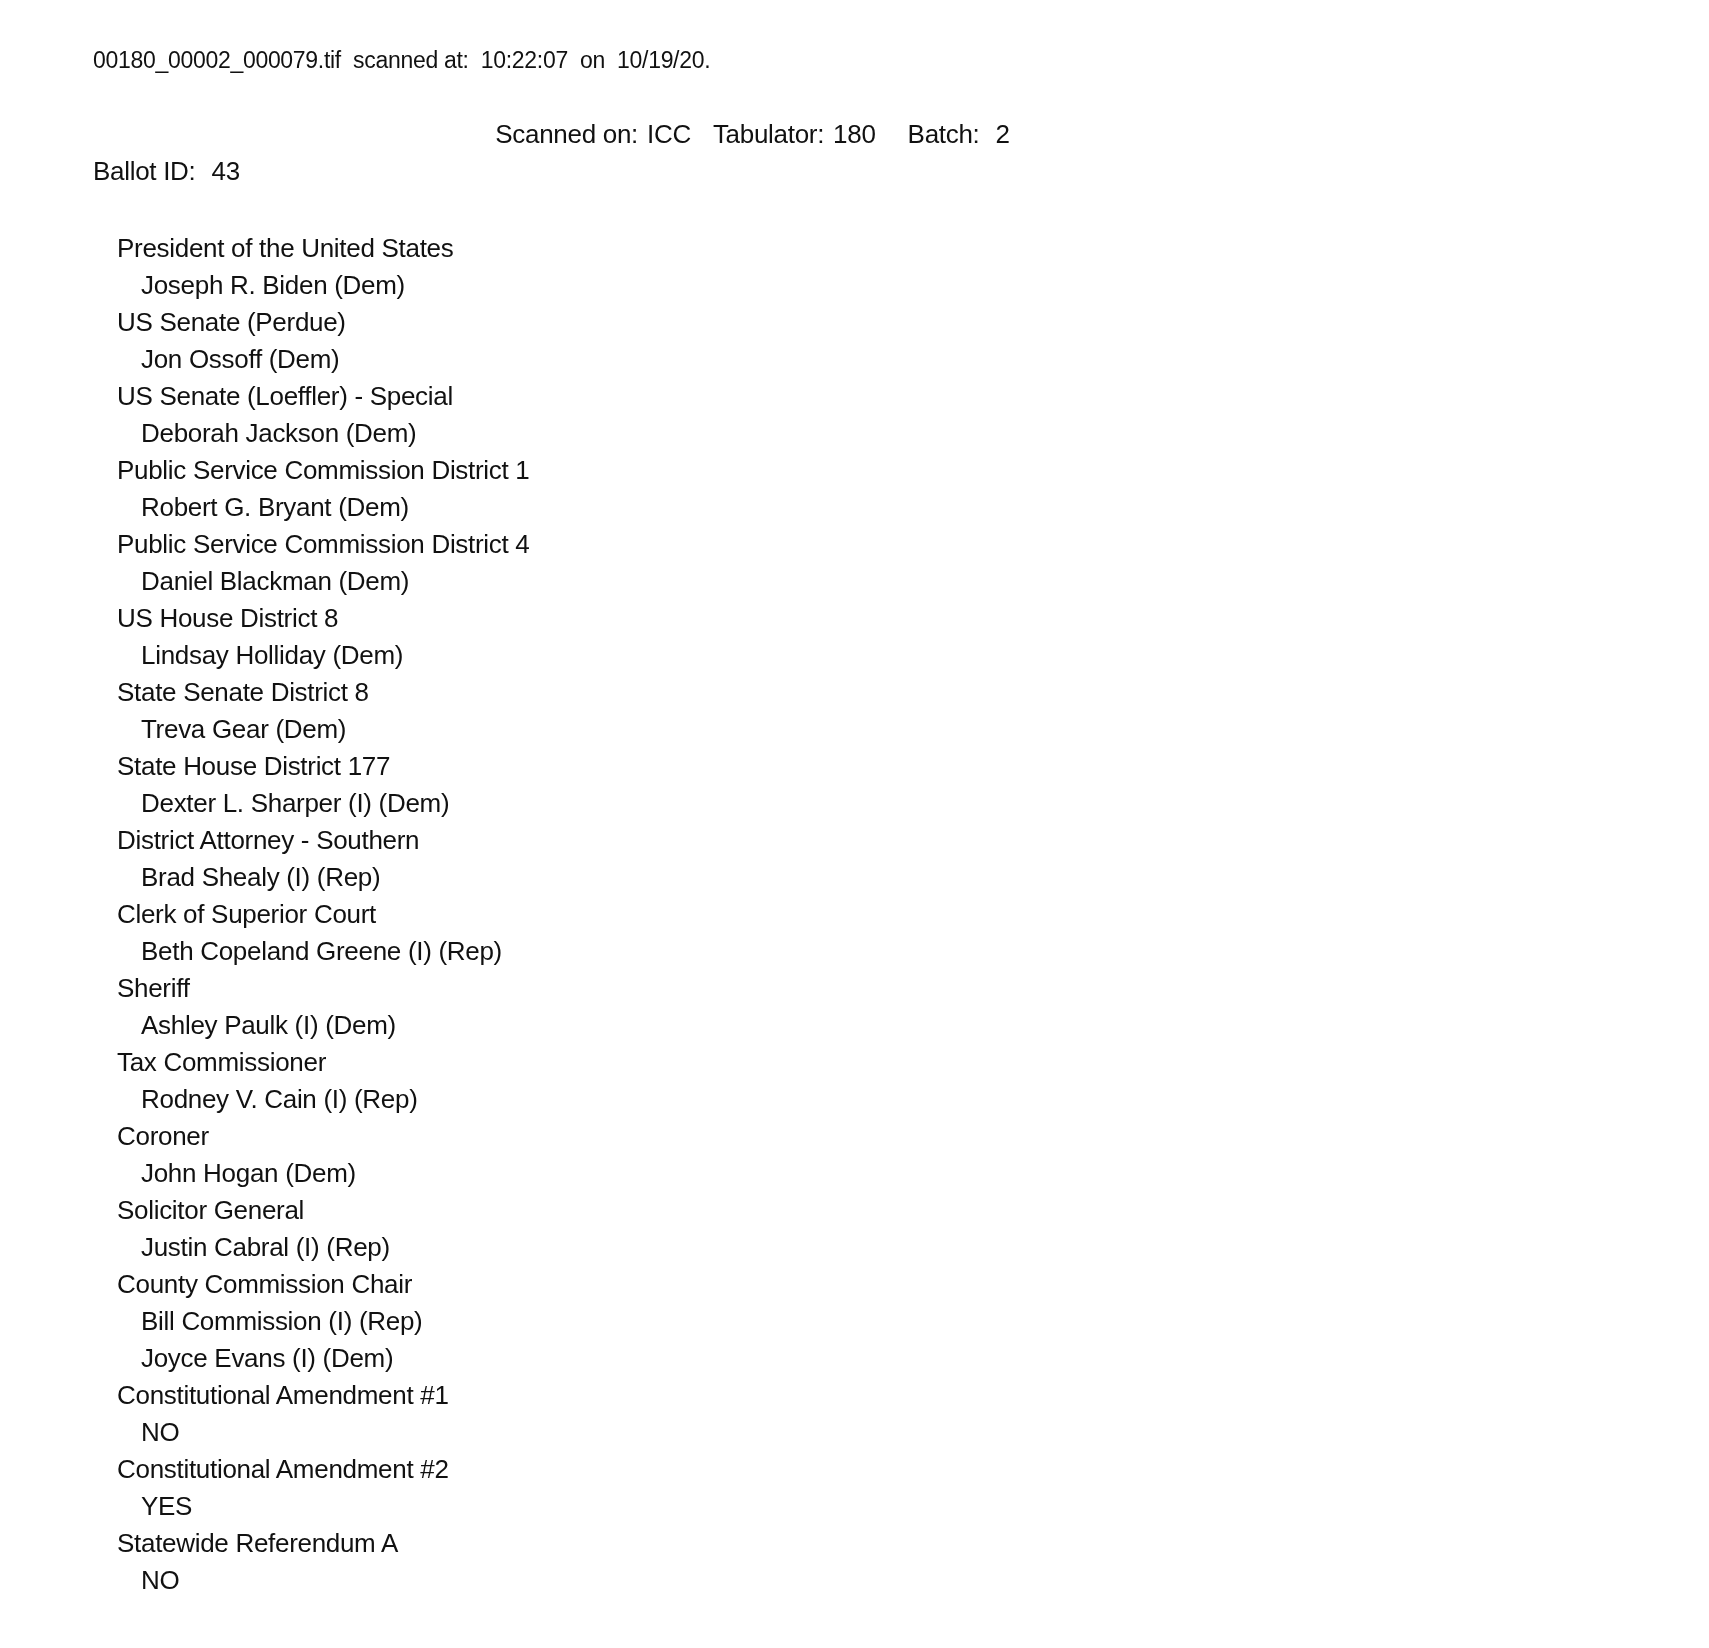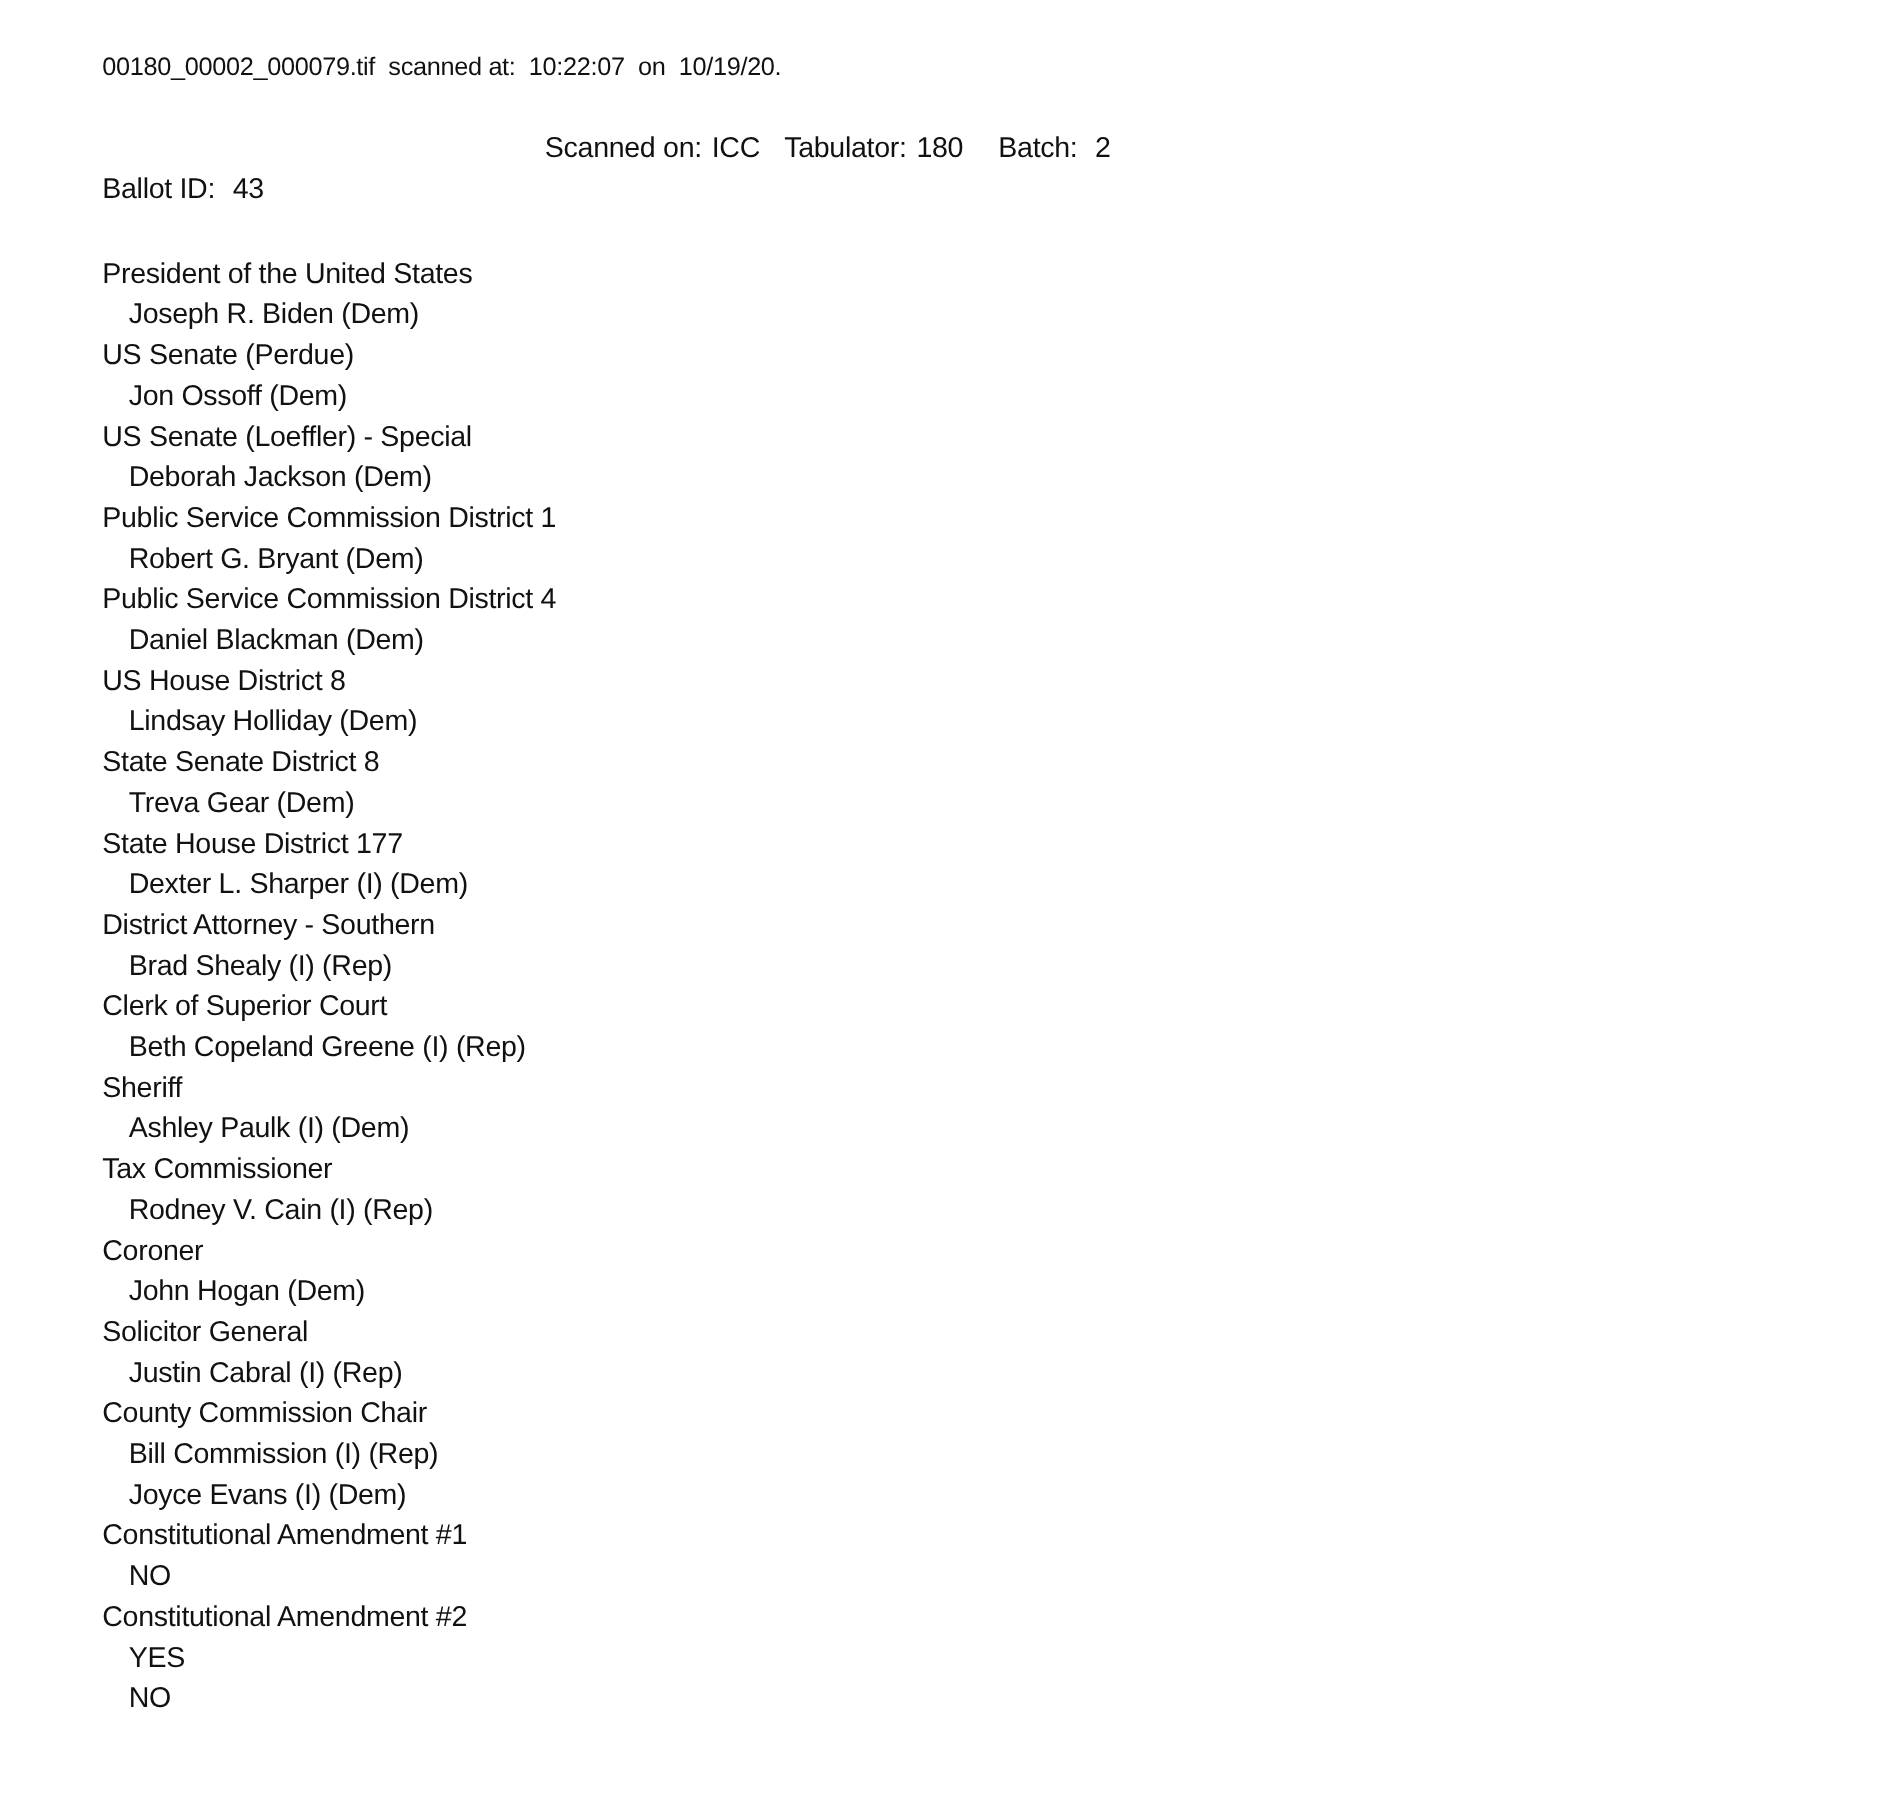--- a/index.html
+++ b/index.html
@@ -40,20 +40,21 @@
   .scan-info-line .gap-val { margin-right: 16px; }
   .ballot-id-line {
     font-size: 26px;
     line-height: 37px;
     letter-spacing: -0.3px;
     white-space: nowrap;
   }
   .ballot-id-line .lbl { margin-right: 16px; }
   .contest-list {
     margin-top: 40px;
+    margin-left: 24px;
   }
   .contest-name {
     font-size: 26px;
     line-height: 37px;
     letter-spacing: -0.3px;
     white-space: nowrap;
   }
   .contest-selection {
     font-size: 26px;
     line-height: 37px;
@@ -167,17 +168,18 @@
     <div class="contest-name">Constitutional Amendment #1</div>
     <div class="contest-selection">NO</div>
   </div>
 
   <div class="contest-row">
     <div class="contest-name">Constitutional Amendment #2</div>
     <div class="contest-selection">YES</div>
   </div>
 
   <div class="contest-row">
+    <div class="contest-name">Statewide Referendum A</div>
     <div class="contest-selection">NO</div>
   </div>
 </div>
 
 </div>
 
 </body></html>

